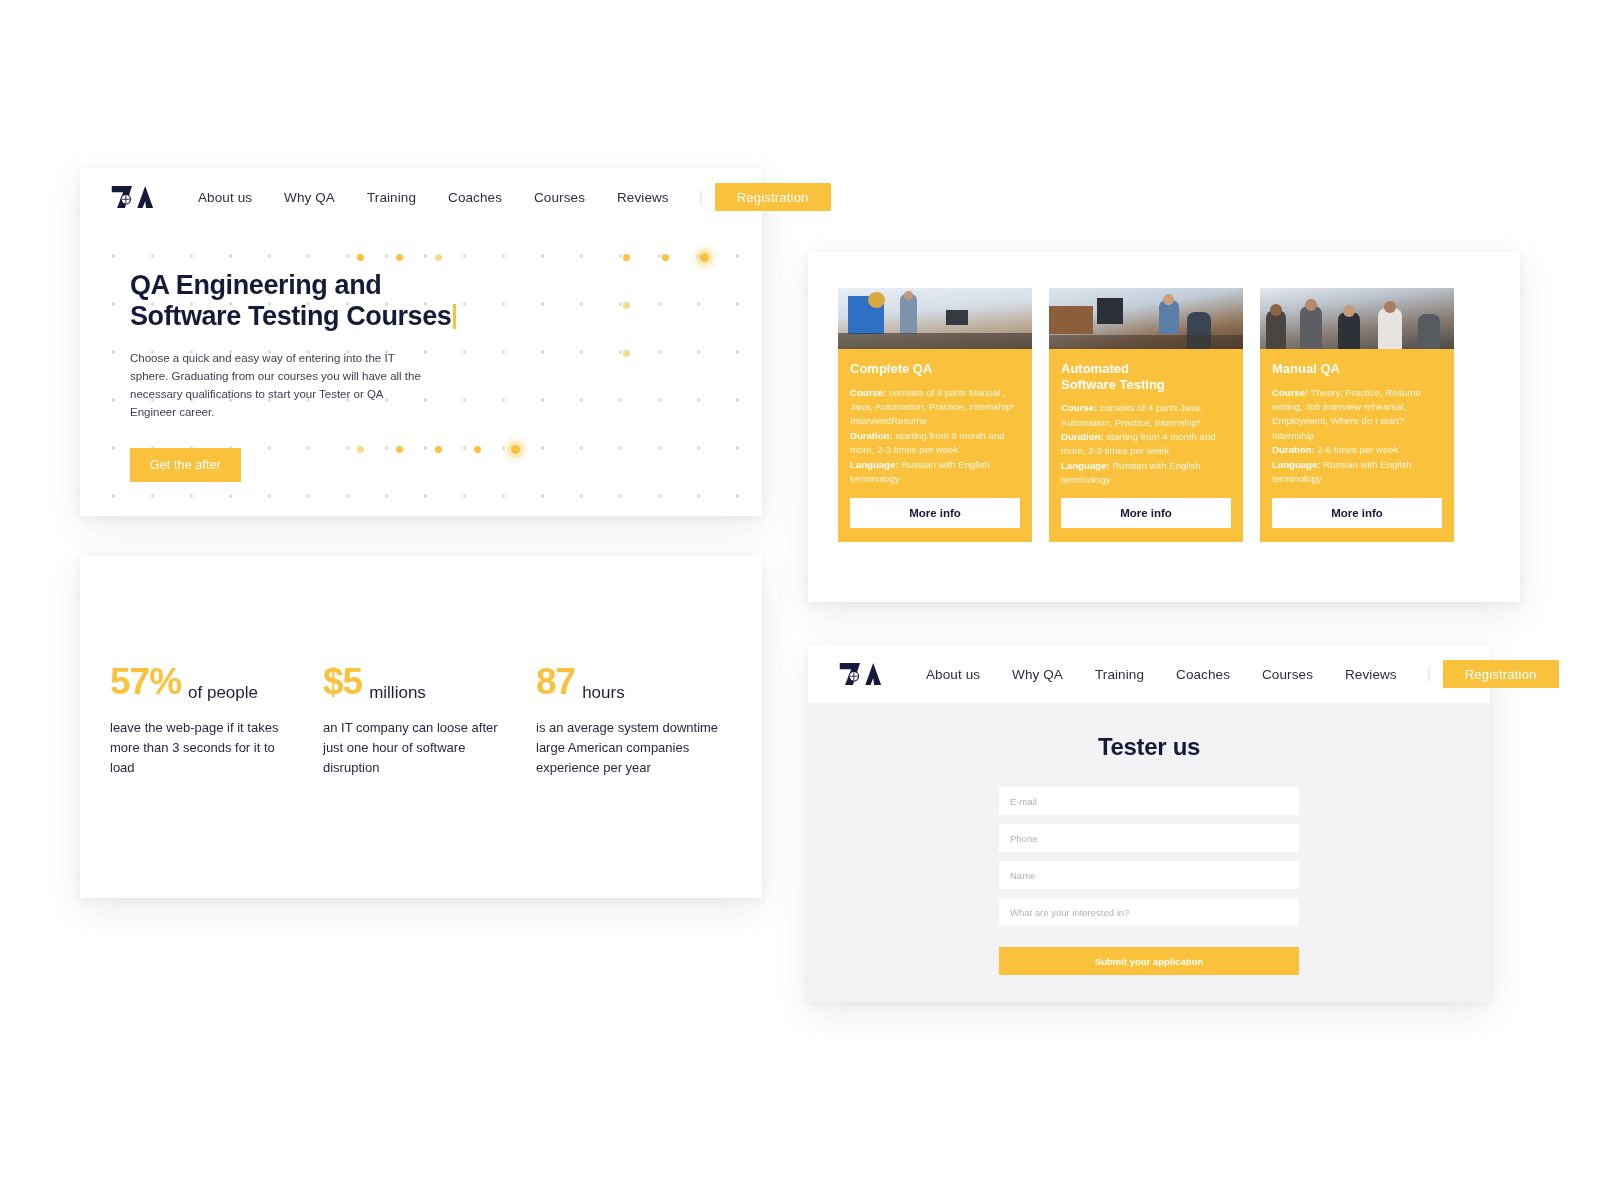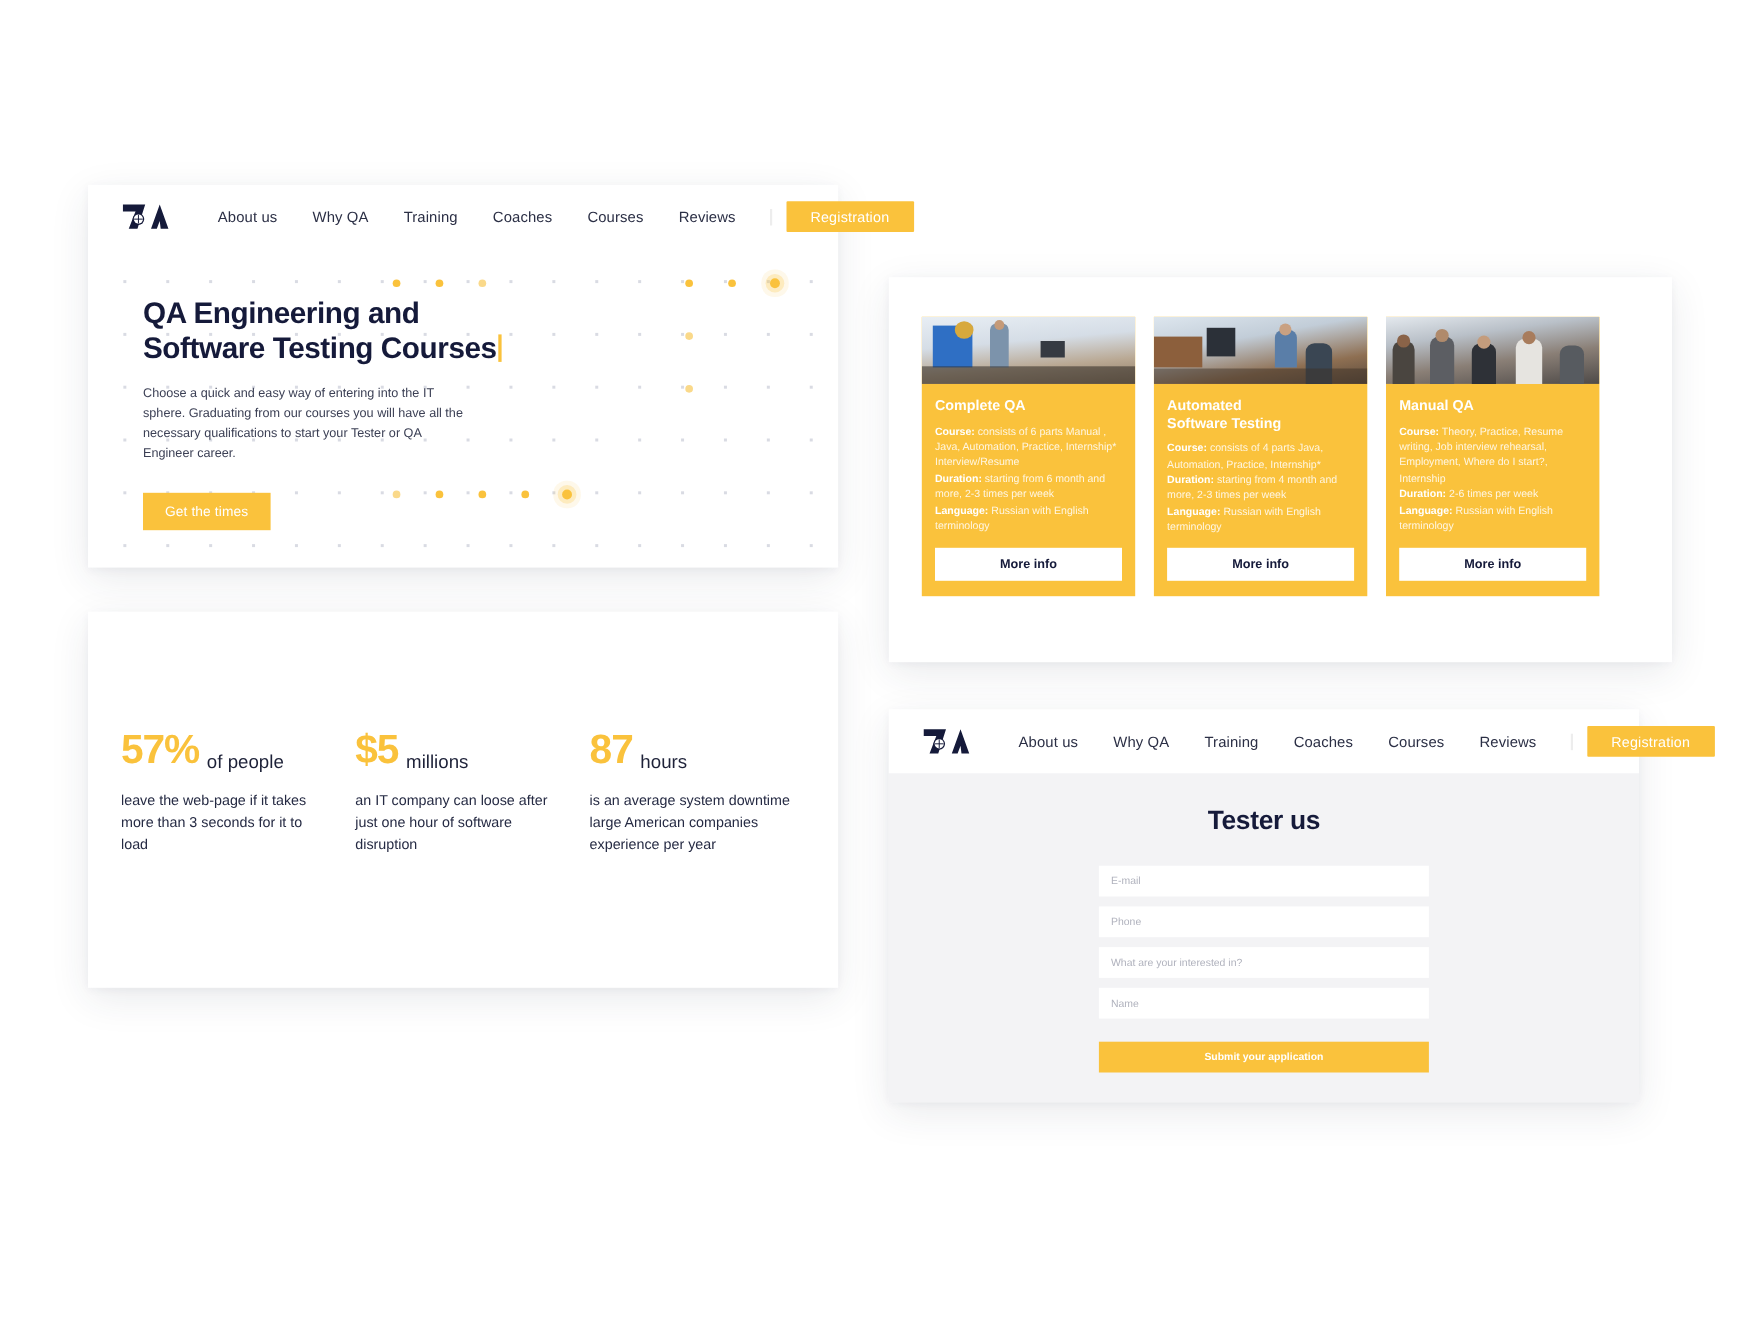--- a/index.html
+++ b/index.html
@@ -310,21 +310,21 @@
       <span class="dot" style="left:355px;top:220px;"></span>
       <span class="dot" style="left:394px;top:220px;"></span>
       <span class="dot glow" style="left:431px;top:219px;"></span>
 
       <div class="hero-content">
         <h1 class="hero-title">
           <span>QA Engineering and</span><br>
           <span>Software Testing Courses</span><span class="caret"></span>
         </h1>
         <p class="hero-sub">Choose a quick and easy way of entering into the IT sphere. Graduating from our courses you will have all the necessary qualifications to start your Tester or QA Engineer career.</p>
-        <button class="btn-course">Get the times</button>
+        <button class="btn-course">Get the after</button>
       </div>
     </div>
   </section>
 
   <section class="panel" id="stats-panel">
     <div class="stats-row">
 
       <div class="stat">
         <div class="stat-head">
           <span class="stat-num">57%</span>
@@ -469,20 +469,20 @@
 
       <button class="btn-reg">Registration</button>
     </nav>
 
     <div class="contact-body">
       <h2 class="contact-title">Tester us</h2>
 
       <form class="form">
         <input class="field" type="text" placeholder="E-mail" style="">
         <input class="field" type="text" placeholder="Phone" style="">
+        <input class="field" type="text" placeholder="Name" style="">
         <input class="field" type="text" placeholder="What are your interested in?" style="">
-        <input class="field" type="text" placeholder="Name" style="">
         <button class="btn-submit" type="submit">Submit your application</button>
       </form>
     </div>
   </section>
 
 </div>
 
 </body></html>

